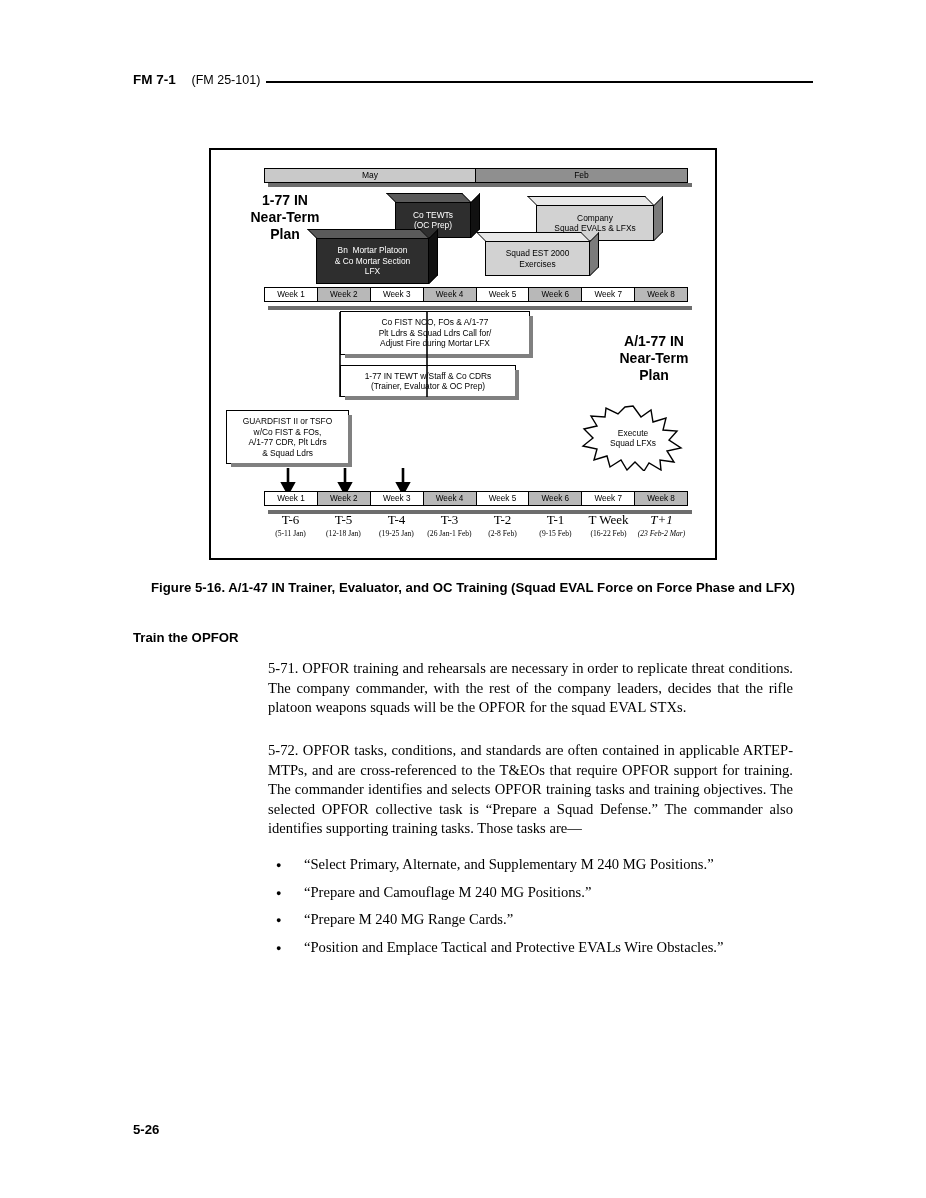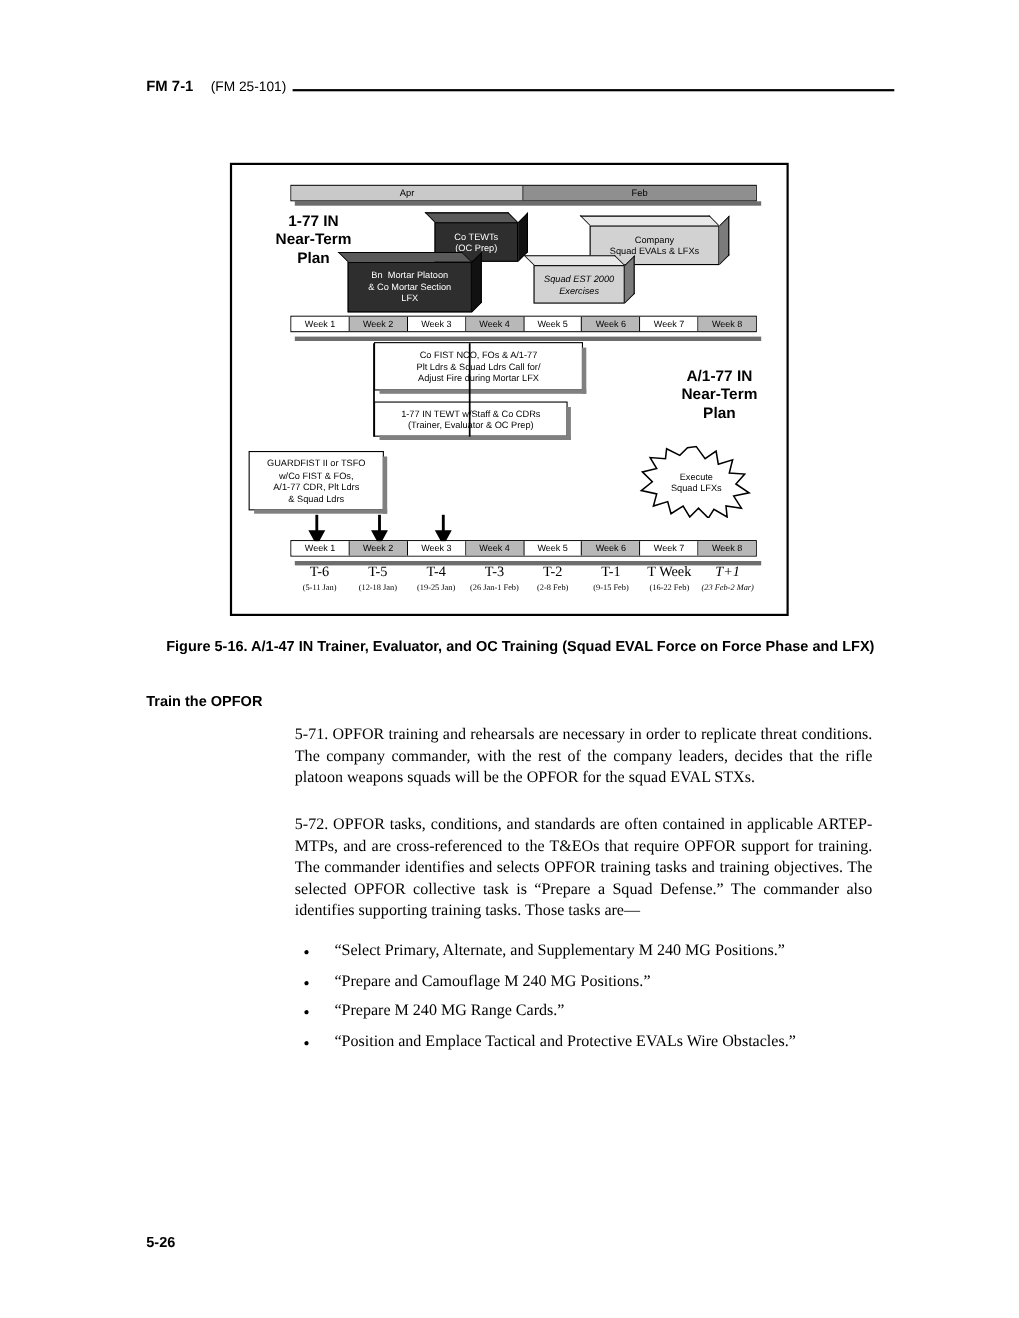--- a/index.html
+++ b/index.html
@@ -312,21 +312,21 @@
 <div class="page-header">
   <span class="hdr-text"><span>FM 7-1</span> <span class="paren">(FM 25-101)</span></span>
   <div class="rule"></div>
 </div>
 
 <div class="figure-box">
   <div class="fig-inner">
 
     <div class="topbar-shadow"></div>
     <div class="topbar">
-      <div class="seg jan">Apr</div>
+      <div class="seg jan">May</div>
       <div class="seg feb">Feb</div>
     </div>
 
     <div class="plan-title" id="plan-title-top">1-77 IN<br>Near-Term<br>Plan</div>
 
     <div class="blk dark" style="left:184px; top:52px; width:76px; height:36px;">
       <div class="topf"></div>
       <div class="side"></div>
       <div class="face">Co TEWTs<br>(OC Prep)</div>
     </div>
@@ -336,21 +336,21 @@
       <div class="side"></div>
       <div class="face">Bn&nbsp; Mortar Platoon<br>&amp; Co Mortar Section<br>LFX</div>
     </div>
 
     <div class="blk light" style="left:325px; top:55px; width:118px; height:36px;">
       <div class="topf"></div>
       <div class="side"></div>
       <div class="face">Company<br>Squad EVALs &amp; LFXs</div>
     </div>
 
-    <div class="blk light" style="left:274px; top:91px; width:83px; height:35px;font-style:italic;">
+    <div class="blk light" style="left:274px; top:91px; width:105px; height:35px;">
       <div class="topf"></div>
       <div class="side"></div>
       <div class="face">Squad EST 2000<br>Exercises</div>
     </div>
 
     <div class="weekbar-shadow" style="left:57px; top:156px; width:424px;"></div>
     <div class="weekbar" style="left:53px; top:137px; width:424px;">
       <div class="wk odd">Week 1</div>
       <div class="wk even">Week 2</div>
       <div class="wk odd">Week 3</div>

